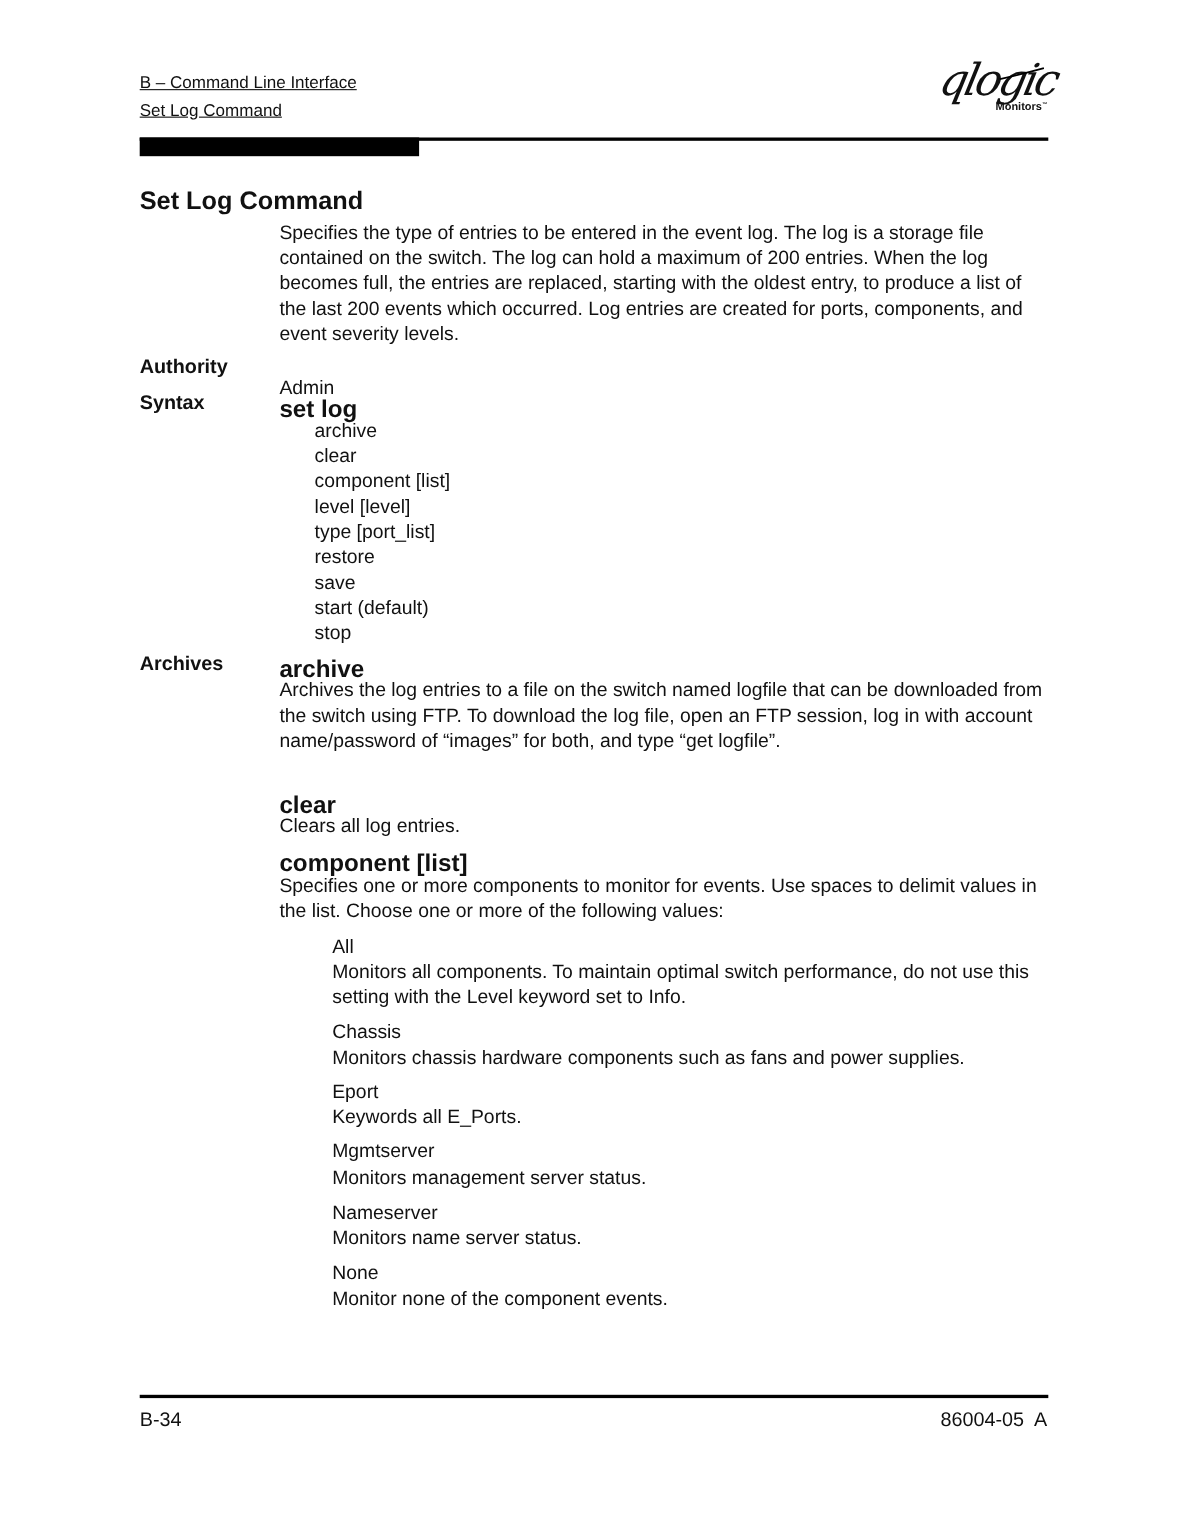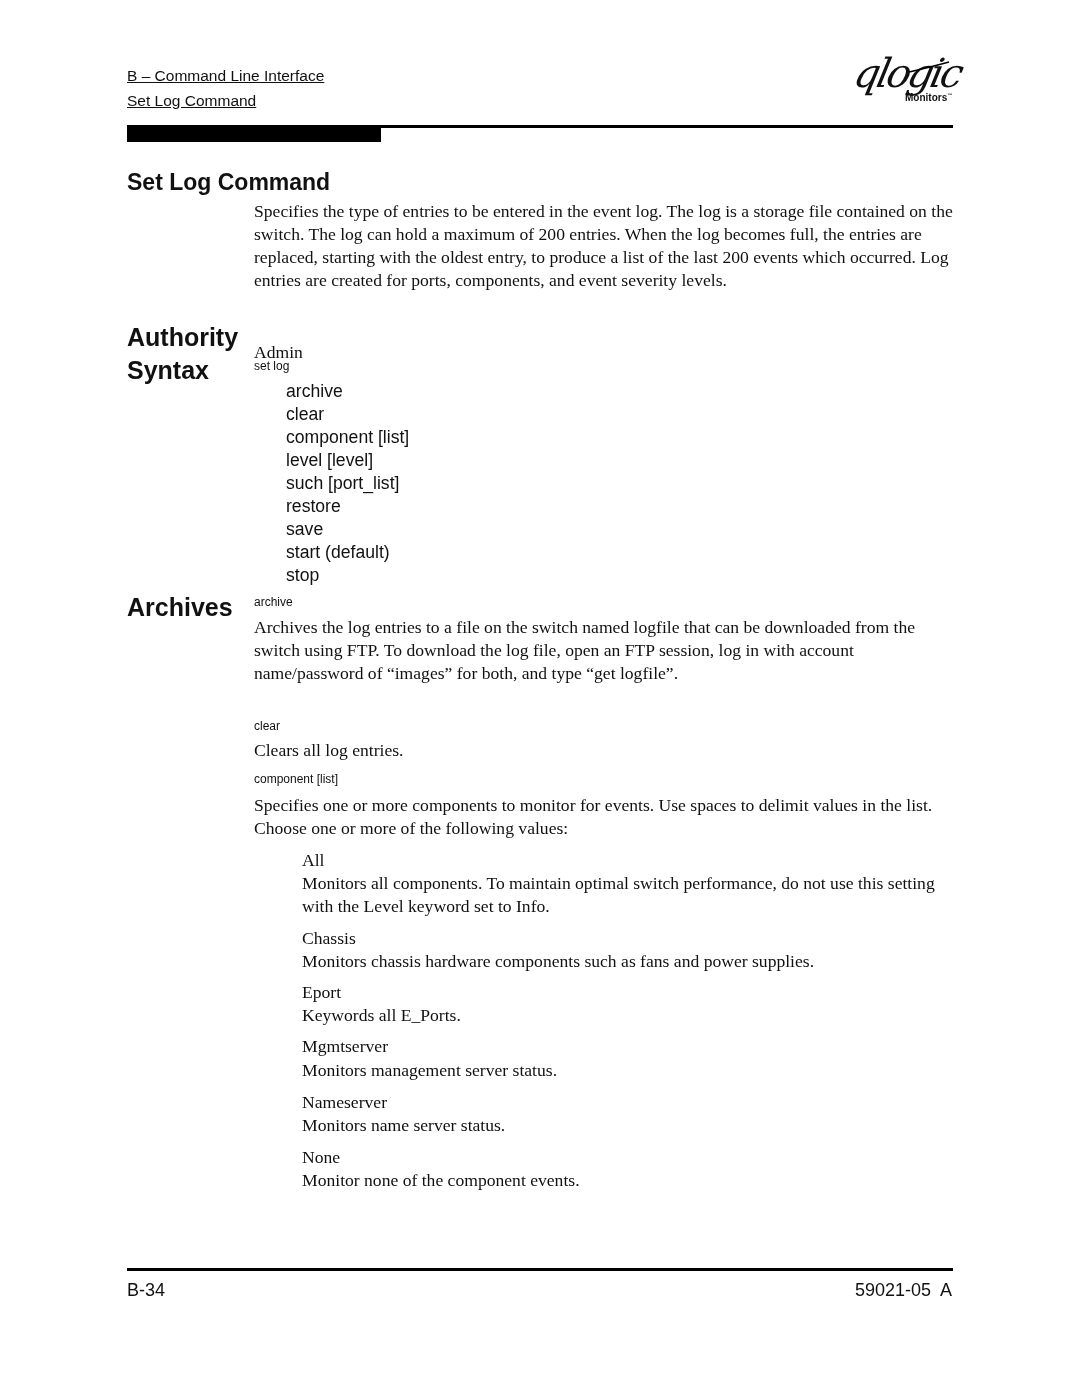--- a/index.html
+++ b/index.html
@@ -13,23 +13,23 @@
                  font-style: italic; font-size: 40px; letter-spacing: -3px; transform: skewX(-12deg); }
   .logo-tag { position: absolute; left: 50px; top: 36px; font-size: 10px; font-weight: bold; }
   .logo-tag sup { font-size: 5px; }
   .logo-swoosh { position: absolute; left: 52px; top: 4px; width: 44px; height: 14px; }
 
   .rule-thin { left: 127px; top: 125px; width: 826px; height: 3px; background: #000; }
   .rule-thick { left: 127px; top: 125px; width: 254px; height: 17px; background: #000; }
 
   .title { left: 127px; top: 169px; font-size: 23px; font-weight: bold; }
 
-  .body-text { font-size: 17.6px; line-height: 23px; font-family: Liberation Serif, serif; }
-  .side-label { left: 127px; font-size: 25px; font-weight: bold; }
-  .kw { font-weight: normal; font-size: 12px; }
+  .body-text { font-size: 17.6px; line-height: 23px; }
+  .side-label { left: 127px; font-size: 18px; font-weight: bold; }
+  .kw { font-weight: bold; font-size: 22px; }
 
   .para { left: 254px; width: 700px; }
   .syntax-list { left: 286px; top: 380px; }
   .syntax-list div { height: 23px; line-height: 23px; font-size: 17.6px; }
 
   .rule-bottom { left: 127px; top: 1268px; width: 826px; height: 3px; background: #000; }
   .footer { top: 1280px; font-size: 18px; }
 </style>
 </head>
 <body>
@@ -55,21 +55,21 @@
 <div class="abs side-label" style="top:323px">Authority</div>
 <div class="abs body-text" style="left:254px; top:341px">Admin</div>
 
 <div class="abs side-label" style="top:356px">Syntax</div>
 <div class="abs kw" style="left:254px; top:359px">set log</div>
 <div class="abs syntax-list">
   <div>archive</div>
   <div>clear</div>
   <div>component [list]</div>
   <div>level [level]</div>
-  <div>such [port_list]</div>
+  <div>type [port_list]</div>
   <div>restore</div>
   <div>save</div>
   <div>start (default)</div>
   <div>stop</div>
 </div>
 
 <div class="abs side-label" style="top:593px">Archives</div>
 
 <div class="abs kw" style="left:254px; top:595px">archive</div>
 <div class="abs para body-text" style="top:616px">Archives the log entries to a file on the switch named logfile that can be downloaded from the switch using FTP. To download the log file, open an FTP session, log in with account name/password of “images” for both, and type “get logfile”.</div>
@@ -93,13 +93,13 @@
 <div class="abs body-text" style="left:302px; top:1059px">Monitors management server status.</div>
 
 <div class="abs body-text" style="left:302px; top:1091px">Nameserver</div>
 <div class="abs body-text" style="left:302px; top:1114px">Monitors name server status.</div>
 
 <div class="abs body-text" style="left:302px; top:1146px">None</div>
 <div class="abs body-text" style="left:302px; top:1169px">Monitor none of the component events.</div>
 
 <div class="abs rule-bottom"></div>
 <div class="abs footer" style="left:127px">B-34</div>
-<div class="abs footer" style="right:128px; white-space:pre">59021-05  A</div>
+<div class="abs footer" style="right:128px; white-space:pre">86004-05  A</div>
 
 </body></html>

